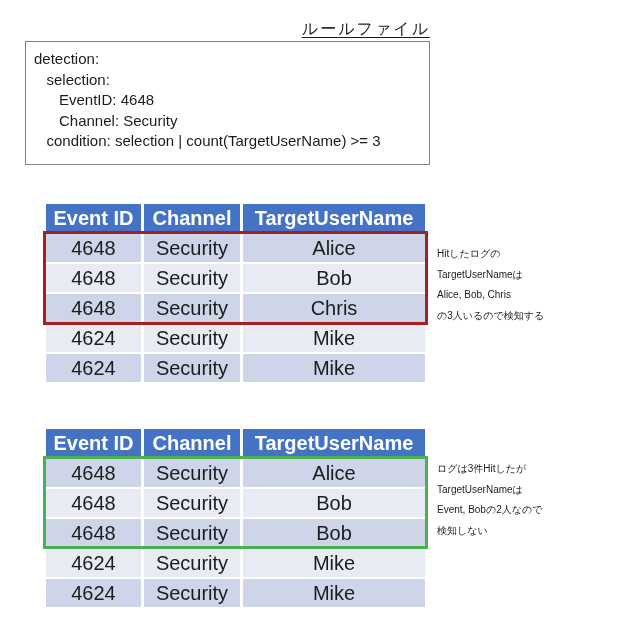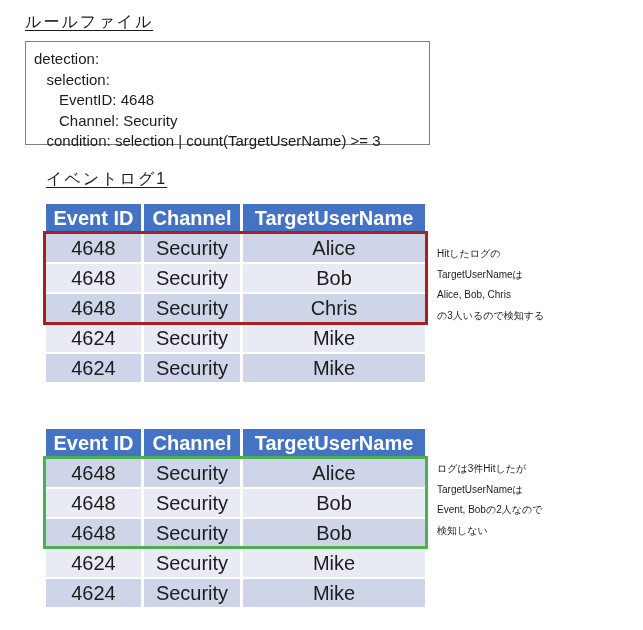--- a/index.html
+++ b/index.html
@@ -8,32 +8,33 @@
     position: relative;
     width: 643px;
     height: 630px;
     background: #ffffff;
     font-family: "Liberation Sans", "DejaVu Sans", sans-serif;
     color: #1c1c1c;
     overflow: hidden;
   }
   .section-title {
     position: absolute;
-    text-align: left;
+    text-align: right;
     font-size: 16px;
     letter-spacing: 2px;
     text-decoration: underline;
     text-underline-offset: 3px;
     color: #1c1c1c;
+    margin-top: 7px;
   }
   .rule-title { left: 25px; width: 405px; top: 12px; }
   .rule-box {
     position: absolute;
     left: 25px; top: 41px;
-    width: 405px; height: 104px;
+    width: 405px; height: 124px;
     border: 1px solid #7f7f7f;
     background: #ffffff;
   }
   .rule-code {
     margin: 7px 0 0 8px;
     font-size: 15px;
     line-height: 20.5px;
     white-space: pre;
     font-family: "Liberation Sans", "DejaVu Sans", sans-serif;
   }
@@ -90,21 +91,20 @@
 
   <div class="section-title rule-title">ルールファイル</div>
   <div class="rule-box">
     <div class="rule-code">detection:
    selection:
       EventID: 4648
       Channel: Security
    condition: selection | count(TargetUserName) &gt;= 3</div>
   </div>
 
-  <div class="section-title t1-title">イベントログ1</div>
   <div class="log-table t1-grid">
     <div class="cell th">Event ID</div>
     <div class="cell th">Channel</div>
     <div class="cell th">TargetUserName</div>
 
     <div class="cell band-a">4648</div>
     <div class="cell band-a">Security</div>
     <div class="cell band-a">Alice</div>
 
     <div class="cell band-b">4648</div>

